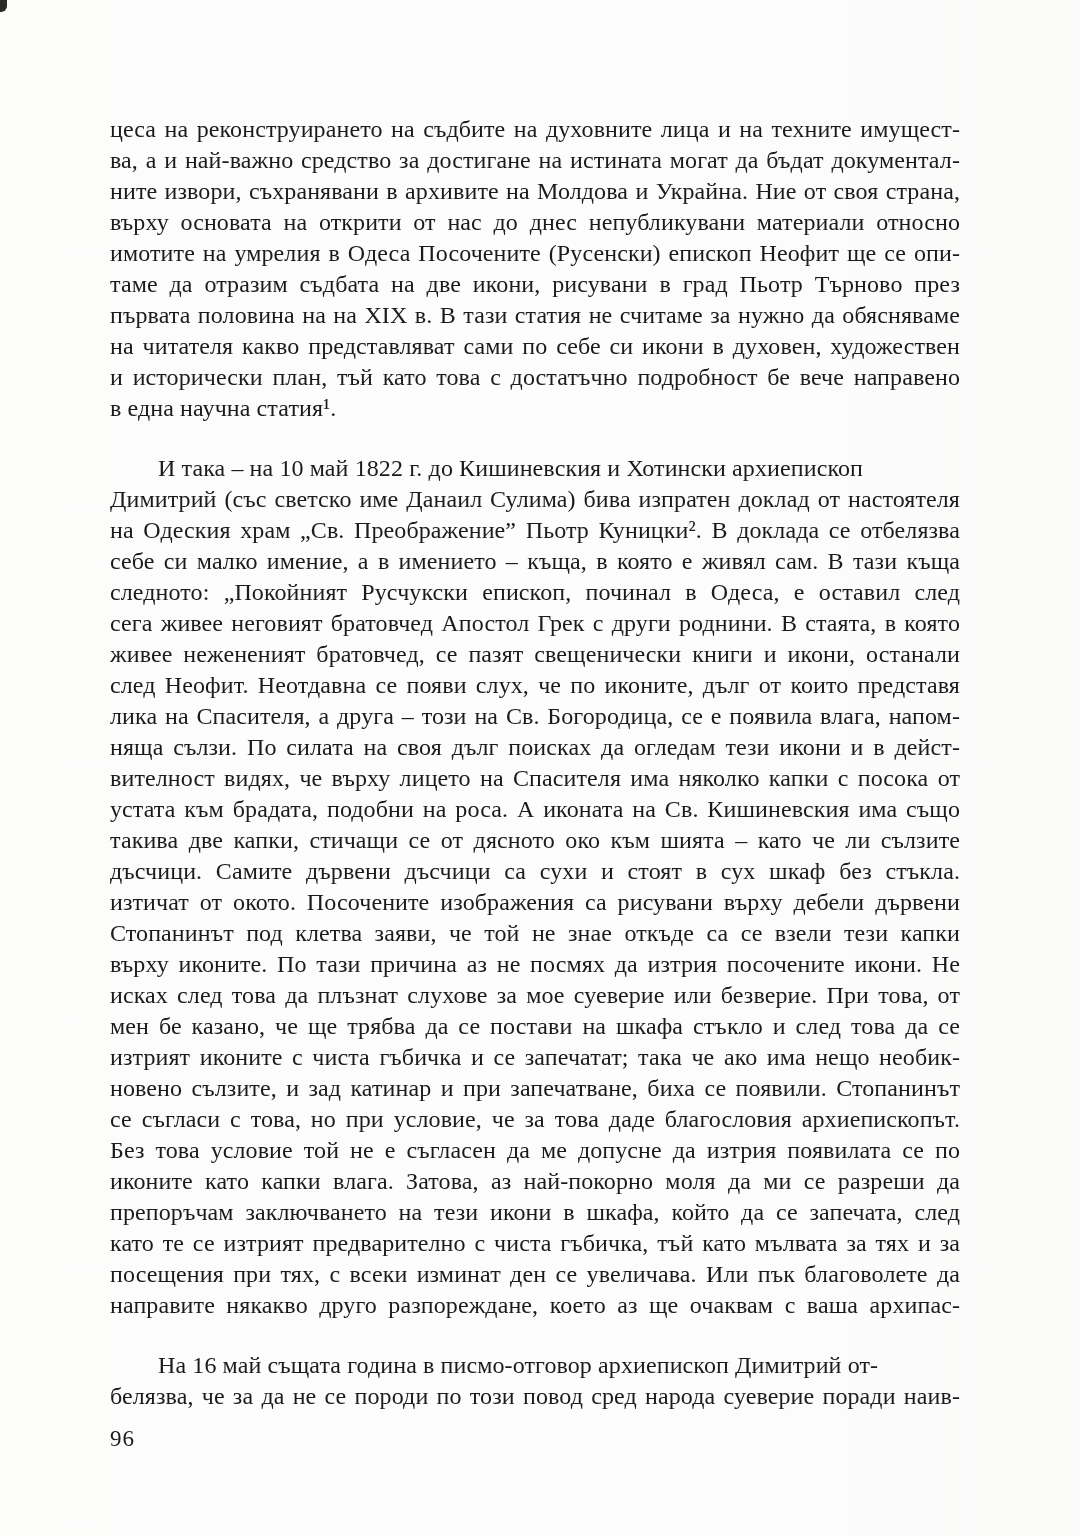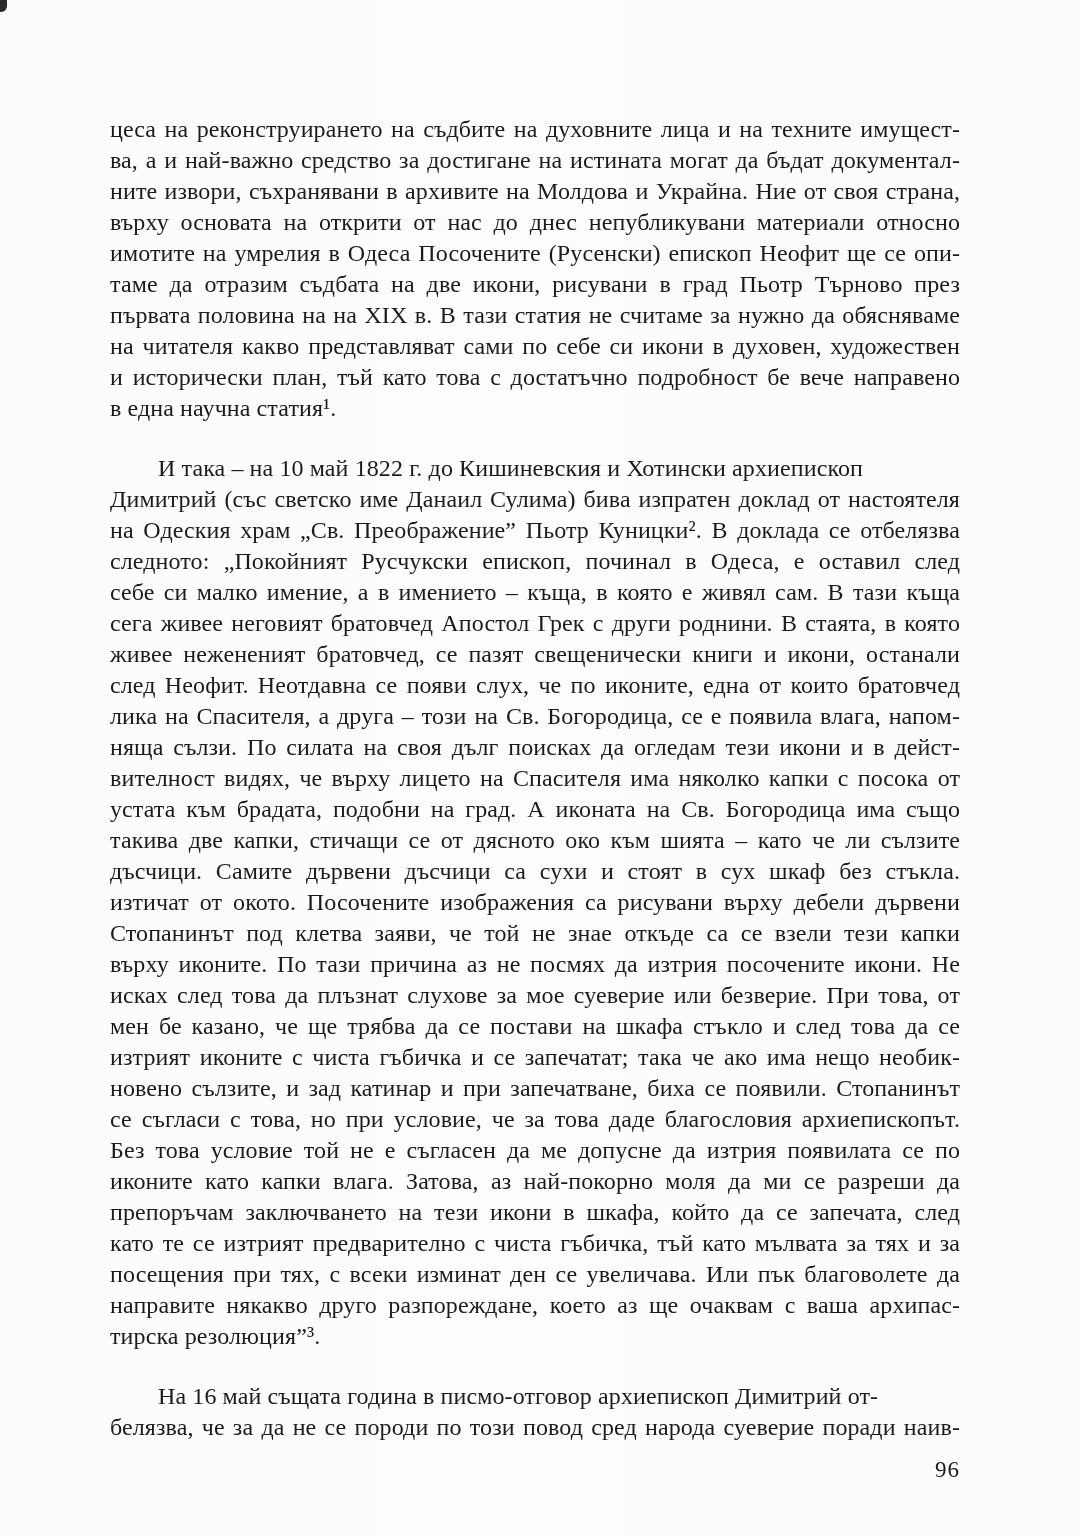--- a/index.html
+++ b/index.html
@@ -49,21 +49,21 @@
   .line.indent {
     text-indent: 48px;
     margin-top: 29px;
   }
   .line.para-end {
     text-align: right;
     text-align-last: left;
   }
   .page-number {
     margin-top: 13px;
-    text-align: right;
+    text-align: left;
     font-size: 23px;
     line-height: 28px;
     letter-spacing: 1px;
   }
 </style>
 </head>
 <body>
 
 <div class="page">
   <div class="scan-mark"></div>
@@ -75,44 +75,43 @@
     <div class="line">върху основата на открити от нас до днес непубликувани материали относно</div>
     <div class="line">имотите на умрелия в Одеса Посочените (Русенски) епископ Неофит ще се опи-</div>
     <div class="line">таме да отразим съдбата на две икони, рисувани в град Пьотр Търново през</div>
     <div class="line">първата половина на на XIX в. В тази статия не считаме за нужно да обясняваме</div>
     <div class="line">на читателя какво представляват сами по себе си икони в духовен, художествен</div>
     <div class="line">и исторически план, тъй като това с достатъчно подробност бе вече направено</div>
     <div class="line para-end">в една научна статия¹.</div>
     <div class="line indent para-end">И така – на 10 май 1822 г. до Кишиневския и Хотински архиепископ</div>
     <div class="line">Димитрий (със светско име Данаил Сулима) бива изпратен доклад от настоятеля</div>
     <div class="line">на Одеския храм „Св. Преображение” Пьотр Куницки². В доклада се отбелязва</div>
+    <div class="line">себе си малко имение, а в имението – къща, в която е живял сам. В тази къща</div>
     <div class="line">следното: „Покойният Русчукски епископ, починал в Одеса, е оставил след</div>
-    <div class="line">себе си малко имение, а в имението – къща, в която е живял сам. В тази къща</div>
     <div class="line">сега живее неговият братовчед Апостол Грек с други роднини. В стаята, в която</div>
     <div class="line">живее нежененият братовчед, се пазят свещенически книги и икони, останали</div>
-    <div class="line">след Неофит. Неотдавна се появи слух, че по иконите, една от които братовчед</div>
+    <div class="line">след Неофит. Неотдавна се появи слух, че по иконите, дълг от които представя</div>
     <div class="line">лика на Спасителя, а друга – този на Св. Богородица, се е появила влага, напом-</div>
     <div class="line">няща сълзи. По силата на своя дълг поисках да огледам тези икони и в дейст-</div>
     <div class="line">вителност видях, че върху лицето на Спасителя има няколко капки с посока от</div>
-    <div class="line">устата към брадата, подобни на град. А иконата на Св. Богородица има също</div>
+    <div class="line">устата към брадата, подобни на роса. А иконата на Св. Кишиневския има също</div>
     <div class="line">такива две капки, стичащи се от дясното око към шията – като че ли сълзите</div>
     <div class="line">дъсчици. Самите дървени дъсчици са сухи и стоят в сух шкаф без стъкла.</div>
     <div class="line">изтичат от окото. Посочените изображения са рисувани върху дебели дървени</div>
     <div class="line">Стопанинът под клетва заяви, че той не знае откъде са се взели тези капки</div>
     <div class="line">върху иконите. По тази причина аз не посмях да изтрия посочените икони. Не</div>
     <div class="line">исках след това да плъзнат слухове за мое суеверие или безверие. При това, от</div>
     <div class="line">мен бе казано, че ще трябва да се постави на шкафа стъкло и след това да се</div>
     <div class="line">изтрият иконите с чиста гъбичка и се запечатат; така че ако има нещо необик-</div>
     <div class="line">новено сълзите, и зад катинар и при запечатване, биха се появили. Стопанинът</div>
     <div class="line">се съгласи с това, но при условие, че за това даде благословия архиепископът.</div>
     <div class="line">Без това условие той не е съгласен да ме допусне да изтрия появилата се по</div>
     <div class="line">иконите като капки влага. Затова, аз най-покорно моля да ми се разреши да</div>
     <div class="line">препоръчам заключването на тези икони в шкафа, който да се запечата, след</div>
     <div class="line">като те се изтрият предварително с чиста гъбичка, тъй като мълвата за тях и за</div>
     <div class="line">посещения при тях, с всеки изминат ден се увеличава. Или пък благоволете да</div>
     <div class="line">направите някакво друго разпореждане, което аз ще очаквам с ваша архипас-</div>
-    <div class="line para-end">тирска резолюция”³.</div>
     <div class="line indent para-end">На 16 май същата година в писмо-отговор архиепископ Димитрий от-</div>
     <div class="line">белязва, че за да не се породи по този повод сред народа суеверие поради наив-</div>
 
     <div class="page-number">96</div>
   </div>
 </div>
 
 </body></html>

